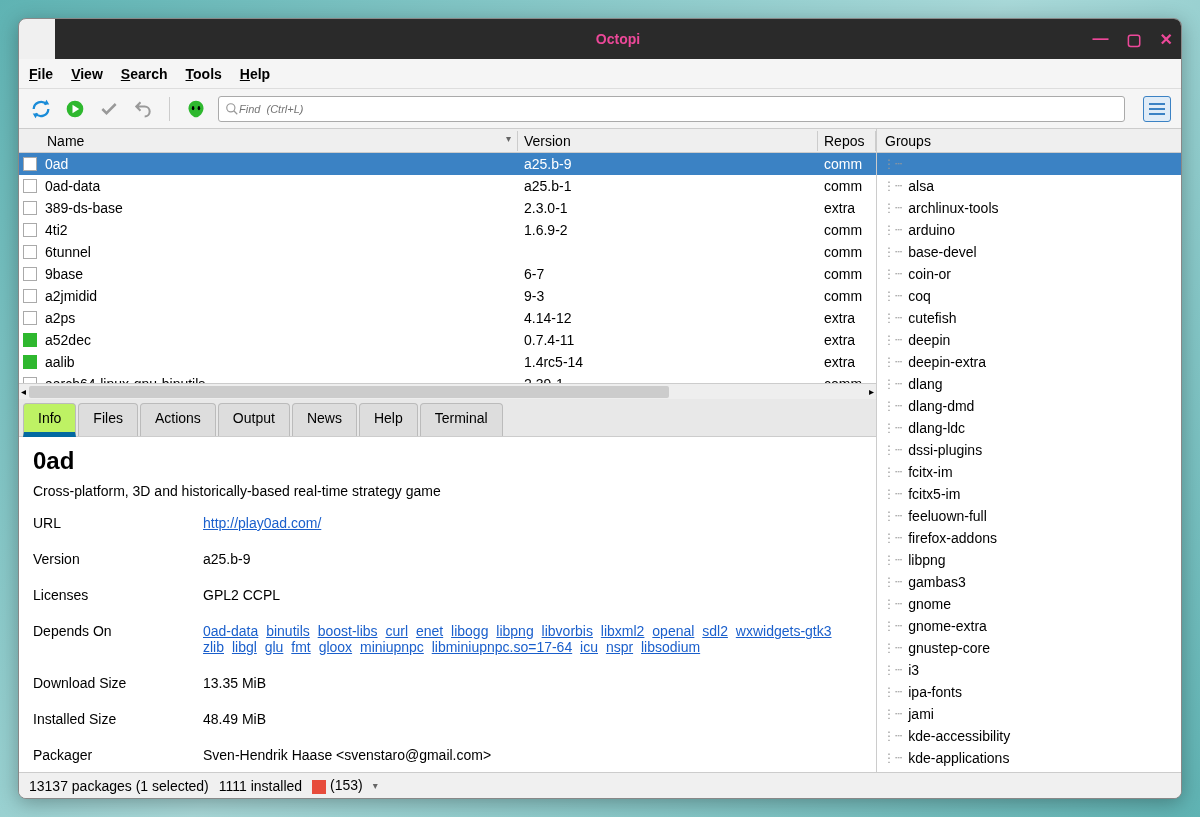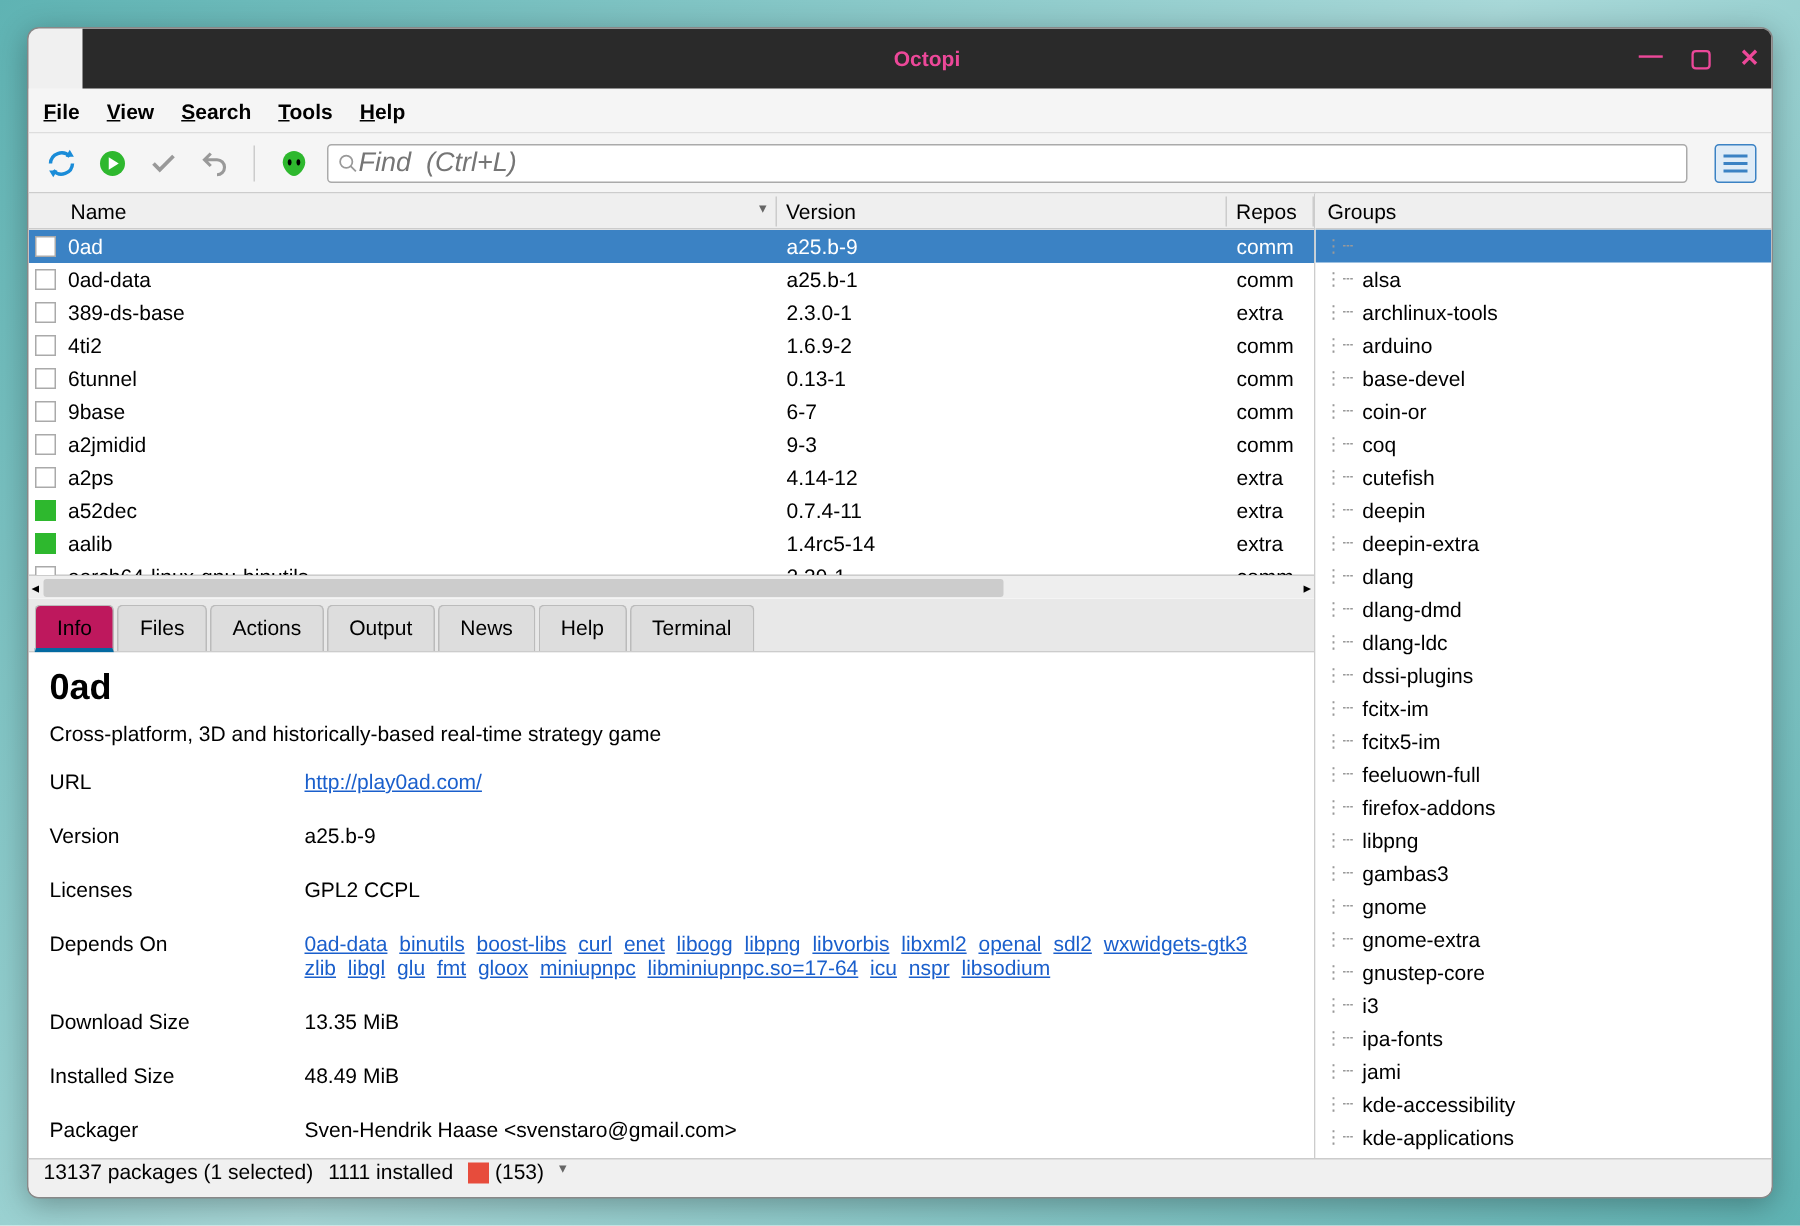--- a/index.html
+++ b/index.html
@@ -9,21 +9,21 @@
 .title-text { font-weight: 600; }
 .window-controls { position: absolute; right: 8px; display: flex; gap: 18px; }
 .window-controls span { cursor: pointer; font-size: 16px; font-weight: bold; }
 .menubar { background: #f5f5f5; height: 30px; display: flex; align-items: center; padding: 0 10px; gap: 18px; border-bottom: 1px solid #ddd; font-weight: bold; }
 .menu-item { cursor: pointer; }
 .menu-item::first-letter { text-decoration: underline; }
 .toolbar { background: #f5f5f5; height: 40px; display: flex; align-items: center; padding: 0 10px; gap: 10px; border-bottom: 1px solid #ccc; }
 .tb-icon { width: 24px; height: 24px; display: flex; align-items: center; justify-content: center; cursor: pointer; }
 .tb-sep { width: 1px; height: 24px; background: #ccc; margin: 0 4px; }
 .search-box { flex: 1; height: 26px; border: 1px solid #aaa; border-radius: 3px; display: flex; align-items: center; padding: 0 6px; background: #fff; }
-.search-box input { flex: 1; border: none; outline: none; font-style: italic; color: #0369a1; font-size: 18px; }
+.search-box input { flex: 1; border: none; outline: none; font-style: italic; color: #0369a1; font-size: 11px; }
 .hamburger { width: 28px; height: 26px; border: 1px solid #3b82c4; border-radius: 3px; background: #e0ecf7; display: flex; flex-direction: column; justify-content: center; align-items: center; gap: 3px; cursor: pointer; margin-left: 8px; }
 .hamburger div { width: 16px; height: 2px; background: #3b82c4; }
 .main-area { flex: 1; display: flex; overflow: hidden; }
 .left-pane { flex: 1; display: flex; flex-direction: column; border-right: 1px solid #ccc; overflow: hidden; }
 .pkg-table-wrap { flex: 0 0 auto; height: 270px; display: flex; flex-direction: column; overflow: hidden; background: #fff; position: relative; }
 .pkg-header { display: flex; background: #efefef; border-bottom: 1px solid #ccc; height: 24px; align-items: center; font-weight: normal; }
 .col-icon { width: 22px; }
 .col-name { flex: 1; padding-left: 4px; position: relative; }
 .col-name .sort-ind { position: absolute; right: 6px; top: 2px; font-size: 10px; color: #666; }
 .col-version { width: 300px; }
@@ -38,34 +38,34 @@
 .status-dot.installed { background: #2eb82e; border-color: #2eb82e; }
 .pkg-row .col-name { flex: 1; padding-left: 4px; white-space: nowrap; overflow: hidden; }
 .pkg-row .col-version { width: 300px; padding-left: 6px; white-space: nowrap; }
 .pkg-row .col-repo { width: 58px; padding-left: 6px; white-space: nowrap; overflow: hidden; }
 .hscroll { height: 16px; background: #eee; border-top: 1px solid #ccc; position: relative; }
 .hscroll .thumb { position: absolute; left: 10px; width: 640px; height: 12px; top: 2px; background: #ccc; border-radius: 2px; }
 .hscroll .arrow-l { position: absolute; left: 0; top: 0; font-size: 10px; padding: 2px; }
 .hscroll .arrow-r { position: absolute; right: 0; top: 0; font-size: 10px; padding: 2px; }
 .tabs-bar { display: flex; background: #e8e8e8; border-bottom: 1px solid #ccc; padding-top: 4px; padding-left: 4px; gap: 2px; }
 .tab { padding: 6px 14px; background: #ddd; border: 1px solid #bbb; border-bottom: none; border-radius: 4px 4px 0 0; cursor: pointer; }
-.tab.active { background: #be185d; border-bottom: 3px solid #0369a1; margin-bottom: -1px; }
+.tab.active { background: #bef264; border-bottom: 5px solid #0369a1; margin-bottom: -1px; }
 .info-pane { flex: 1; background: #fff; overflow-y: scroll; padding: 10px 14px; }
 .info-pane h2 { font-size: 24px; font-weight: bold; margin-bottom: 8px; }
 .info-desc { margin-bottom: 16px; }
 .info-grid { display: grid; grid-template-columns: 170px 1fr; row-gap: 20px; }
 .info-grid a { color: #1a5fcc; text-decoration: underline; }
 .dep-links a { margin-right: 4px; }
 .right-pane { width: 304px; display: flex; flex-direction: column; background: #fff; position: relative; }
 .groups-header { background: #efefef; border-bottom: 1px solid #ccc; padding: 2px 8px; height: 24px; display: flex; align-items: center; cursor: pointer; }
 .groups-list { flex: 1; overflow-y: scroll; }
 .group-row { display: flex; align-items: center; height: 22px; padding-left: 6px; cursor: pointer; white-space: nowrap; }
 .group-row.selected { background: #3b82c4; color: #fff; }
 .tree-guide { color: #999; margin-right: 6px; font-family: monospace; font-size: 12px; }
-.statusbar { height: 26px; background: #f0f0f0; border-top: 1px solid #ccc; display: flex; padding: 0 10px; gap: 10px; font-size: 14px; }
+.statusbar { height: 26px; background: #f0f0f0; border-top: 1px solid #ccc; display: flex; align-items: center; padding: 0 10px; gap: 10px; font-size: 14px; }
 .stat-red { display: inline-block; width: 14px; height: 14px; background: #e74c3c; vertical-align: middle; }
 .stat-drop { color: #666; font-size: 10px; cursor: pointer; }
 svg { display: block; }
 </style>
 </head>
 <body>
 
 <div class="window">
 
   <div class="titlebar">
@@ -172,21 +172,20 @@
               </div>
               <div class="col-name">4ti2</div>
               <div class="col-version">1.6.9-2</div>
               <div class="col-repo">comm</div>
             </div>
             <div class="pkg-row">
               <div class="col-icon">
                 <span class="status-dot"></span>
               </div>
               <div class="col-name">6tunnel</div>
-              <div class="col-version">0.13-1</div>
               <div class="col-repo">comm</div>
             </div>
             <div class="pkg-row">
               <div class="col-icon">
                 <span class="status-dot"></span>
               </div>
               <div class="col-name">9base</div>
               <div class="col-version">6-7</div>
               <div class="col-repo">comm</div>
             </div>

